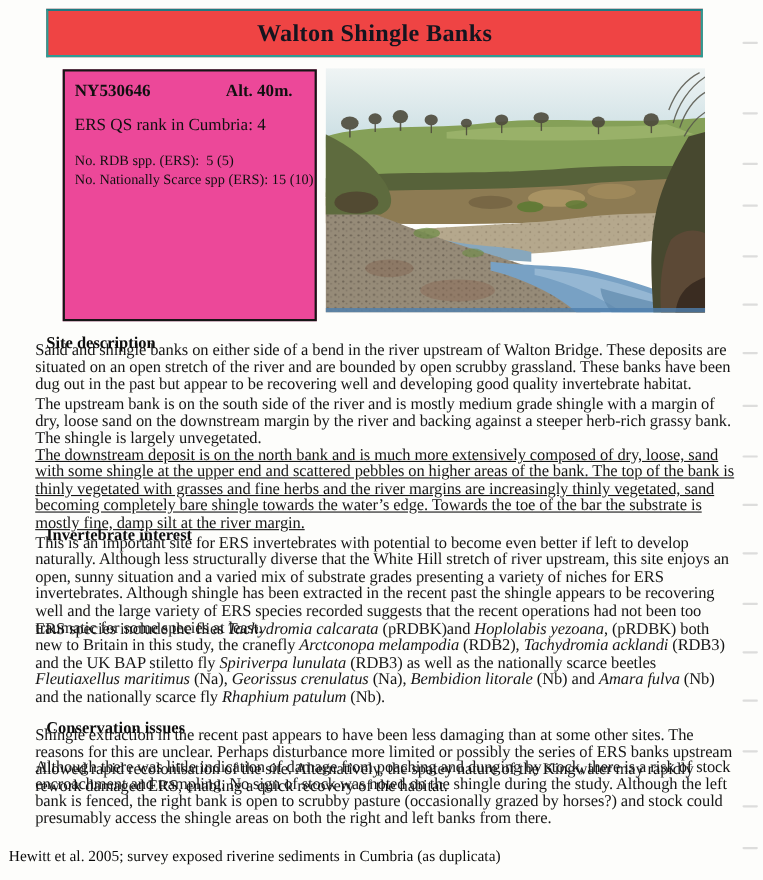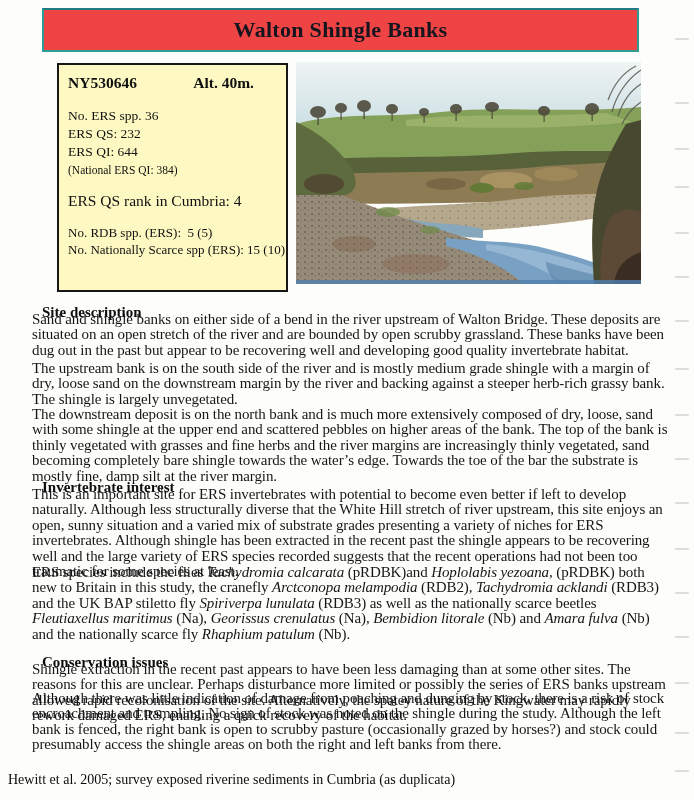--- a/index.html
+++ b/index.html
@@ -14,41 +14,41 @@
     background:#ef4444; border:2px solid #2d9c94; border-top-color:#1f7b82;
     display:flex; align-items:center; justify-content:center;
   }
   .banner h1 {
     margin:0; font-size:22px; font-weight:bold; color:#15151f; letter-spacing:.3px;
     font-family:"Liberation Serif", serif;
   }
   
   .infobox {
     position:absolute; left:57px; top:63px; width:231px; height:229px;
-    border:2px solid #161616; background:#fef9c3; box-sizing:border-box;
-    padding:9px 20px 0 9px; font-size:13.5px; color:#101010;
+    border:2px solid #161616; background:#ec4899; box-sizing:border-box;
+    padding:9px 8px 0 9px; font-size:13.5px; color:#101010;
   }
   .ib-row { display:flex; justify-content:space-between; font-weight:bold; font-size:15.5px; padding-right:12px; }
   .ib-stats { margin-top:15px; line-height:18px; font-size:13.5px; }
   .ib-stats div:last-child { font-size:11.5px; }
   .ib-rank { margin-top:13px; font-weight:normal; font-size:15.5px; }
   .ib-counts { margin-top:15px; font-size:13px; line-height:16.5px; }
   .ib-counts div { white-space:pre; }
   
   .photo { position:absolute; left:296px; top:62px; width:345px; height:222px; margin:0; }
   
   .sec-h { position:absolute; left:32px; margin:10px; font-size:15px; font-weight:bold; color:#0e0e0e; }
   .para {
     position:absolute; left:32px; width:641px; margin:0;
     font-size:15px; line-height:15.4px; letter-spacing:-0.1px; color:#161616;
   }
   #sd-h  { top:294px; }
   #sd-p1 { top:312px; }
   #sd-p2 { top:361px; }
-  #sd-p3 { top:407px; }
+  #sd-p3 { top:407px;text-decoration:underline; }
   #ii-h  { top:469px; }
   #ii-p1 { top:487px; }
   #ii-p2 { top:565px; }
   #ci-h  { top:644px; }
   #ci-p1 { top:662px; }
   #ci-p2 { top:691px; }
   .caption {
     position:absolute; left:8px; top:772px;
     font-family:Liberation Serif, serif; font-size:14px; color:#0b0b0b;
   }
@@ -62,26 +62,20 @@
 
   <div class="banner">
     <h1>Walton Shingle Banks</h1>
   </div>
 
   <div class="infobox">
     <div class="ib-row">
       <span>NY530646</span>
       <span>Alt. 40m.</span>
     </div>
-    <div class="ib-stats">
-        <div>No. ERS spp. 36</div>
-        <div>ERS QS: 232</div>
-        <div>ERS QI: 644</div>
-        <div>(National ERS QI: 384)</div>
-      </div>
     <div class="ib-rank">ERS QS rank in Cumbria: 4</div>
     <div class="ib-counts">
         <div>No. RDB spp. (ERS):  5 (5)</div>
         <div>No. Nationally Scarce spp (ERS): 15 (10)</div>
       </div>
   </div>
 
   <figure class="photo">
     <svg width="345" height="222" viewBox="0 0 345 222" xmlns="http://www.w3.org/2000/svg">
       <defs>

